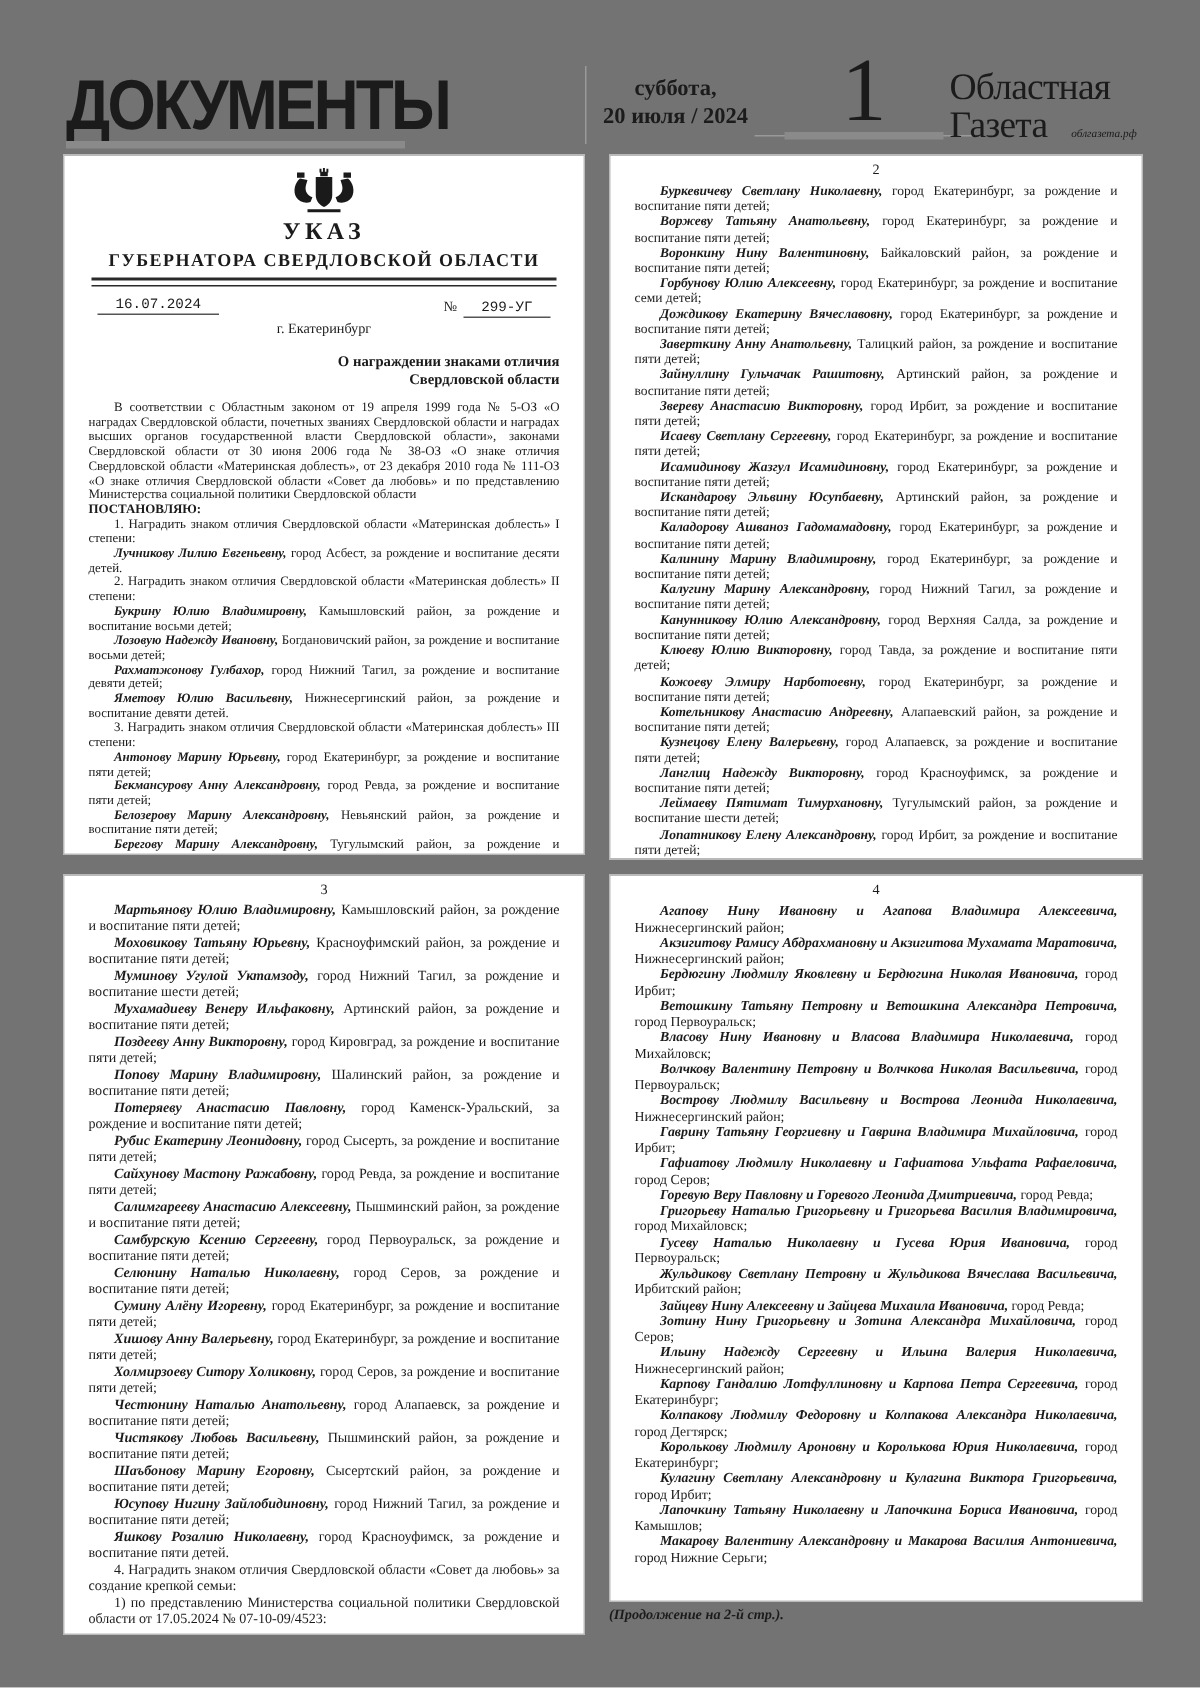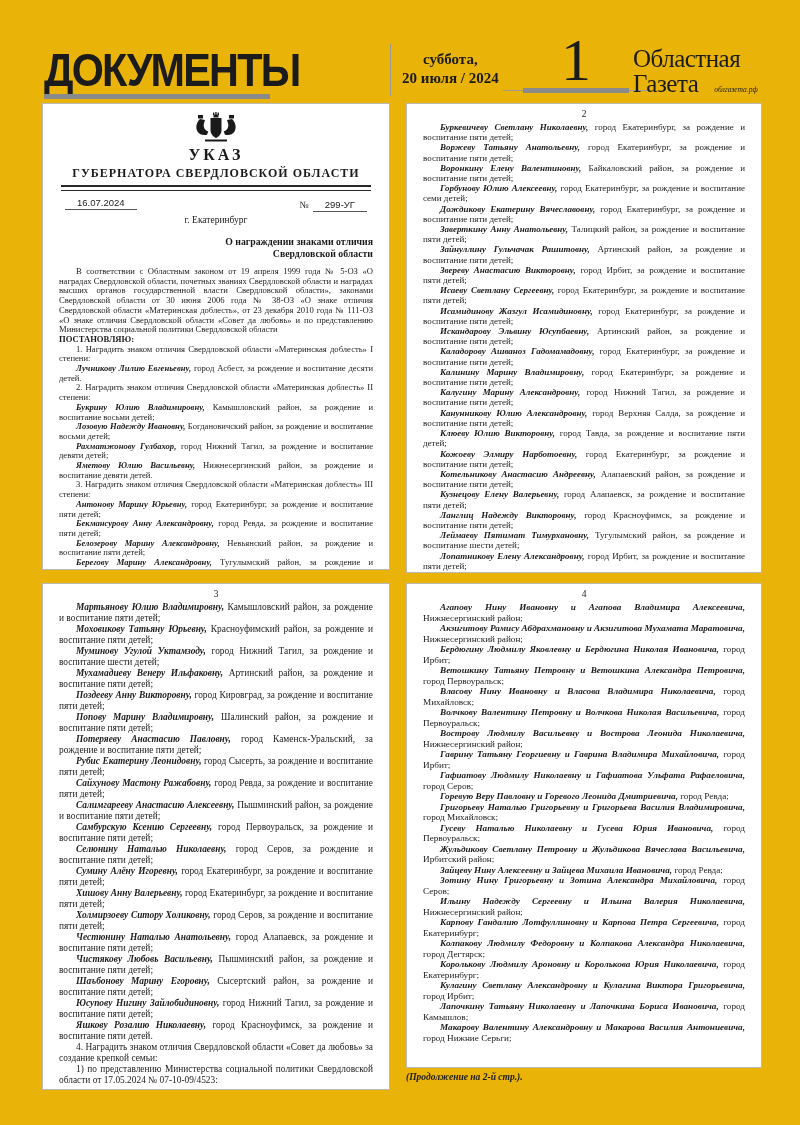--- a/index.html
+++ b/index.html
@@ -1,16 +1,16 @@
 <!DOCTYPE html>
 <html><head>
 <meta charset="utf-8">
 <style>
   html,body { margin:0; padding:0; background:#ffffff; }
-  .page { position:relative; width:800px; height:1125px; background:#eab308;
+  .page { position:relative; width:800px; height:1125px; background:#737373;
           font-family:"Liberation Serif","DejaVu Serif",serif; color:#1b1b1b; overflow:hidden; }
 
   
   .doc-title { position:absolute; left:44px; top:46px; font-family:"Liberation Sans","DejaVu Sans",sans-serif;
                font-weight:700; font-size:47px; line-height:1; letter-spacing:-2px;
                transform:scaleX(.88); transform-origin:left top; }
   .doc-title-bar { position:absolute; left:44px; top:94px; width:226px; height:5px; background:#8a8a8a; }
   .v-div { position:absolute; left:390px; top:44px; width:1px; height:52px; background:#9a9a9a; }
   .date-block { position:absolute; left:402px; top:50px; font-weight:700; font-size:15px; line-height:19px;text-align:center; }
   .page-num-block { position:absolute; left:503px; top:28px; width:146px; text-align:center; }
@@ -38,21 +38,21 @@
   .para.flush { text-indent:0; }
   .para .name { font-weight:700; font-style:italic; }
   .para .strong { font-weight:700; }
 
   
   .crest { text-align:center; height:33px; margin-top:2px; }
   .ukaz { text-align:center; font-weight:700; font-size:16px; letter-spacing:3px; margin-top:1px; }
   .gov  { text-align:center; font-weight:700; font-size:12px; letter-spacing:1px; margin-top:2px; }
   .dbl-rule { height:3px; border-top:2px solid #2a2a2a; border-bottom:1px solid #2a2a2a; margin:4px 2px 0; }
   .date-row { display:flex; justify-content:space-between; align-items:flex-end; margin:6px 6px 0; font-size:9.5px; }
-  .tw { font-family:Liberation Sans, sans-serif; }
+  .tw { font-family:Liberation Mono, monospace; }
   .underlined { border-bottom:1px solid #555; padding:0 12px 1px; }
   .num-label { margin-right:4px; }
   .city { text-align:center; font-size:9.5px; margin-top:5px; }
   .decree-title { text-align:right; font-weight:700; font-size:9.8px; line-height:11.5px; margin:11px 0 8px; }
 
   .cont-note { position:absolute; left:406px; top:1072px; width:356px; 
                font-weight:700; font-style:italic; font-size:9.5px; }
 </style>
 </head>
 <body>
@@ -139,21 +139,21 @@
   </section>
 
   <section class="scan" id="box2">
     <div class="col-num">2</div>
     <div class="body lh2">
 
         <p class="para"><span class="strong"></span><span class="name">Буркевичеву Светлану Николаевну,</span><span> город Екатеринбург, за рождение и воспитание пяти детей;</span></p>
 
         <p class="para"><span class="strong"></span><span class="name">Воржеву Татьяну Анатольевну,</span><span> город Екатеринбург, за рождение и воспитание пяти детей;</span></p>
 
-        <p class="para"><span class="strong"></span><span class="name">Воронкину Елену Валентиновну,</span><span> Байкаловский район, за рождение и воспитание пяти детей;</span></p>
+        <p class="para"><span class="strong"></span><span class="name">Воронкину Нину Валентиновну,</span><span> Байкаловский район, за рождение и воспитание пяти детей;</span></p>
 
         <p class="para"><span class="strong"></span><span class="name">Горбунову Юлию Алексеевну,</span><span> город Екатеринбург, за рождение и воспитание семи детей;</span></p>
 
         <p class="para"><span class="strong"></span><span class="name">Дождикову Екатерину Вячеславовну,</span><span> город Екатеринбург, за рождение и воспитание пяти детей;</span></p>
 
         <p class="para"><span class="strong"></span><span class="name">Заверткину Анну Анатольевну,</span><span> Талицкий район, за рождение и воспитание пяти детей;</span></p>
 
         <p class="para"><span class="strong"></span><span class="name">Зайнуллину Гульчачак Рашитовну,</span><span> Артинский район, за рождение и воспитание пяти детей;</span></p>
 
         <p class="para"><span class="strong"></span><span class="name">Звереву Анастасию Викторовну,</span><span> город Ирбит, за рождение и воспитание пяти детей;</span></p>

